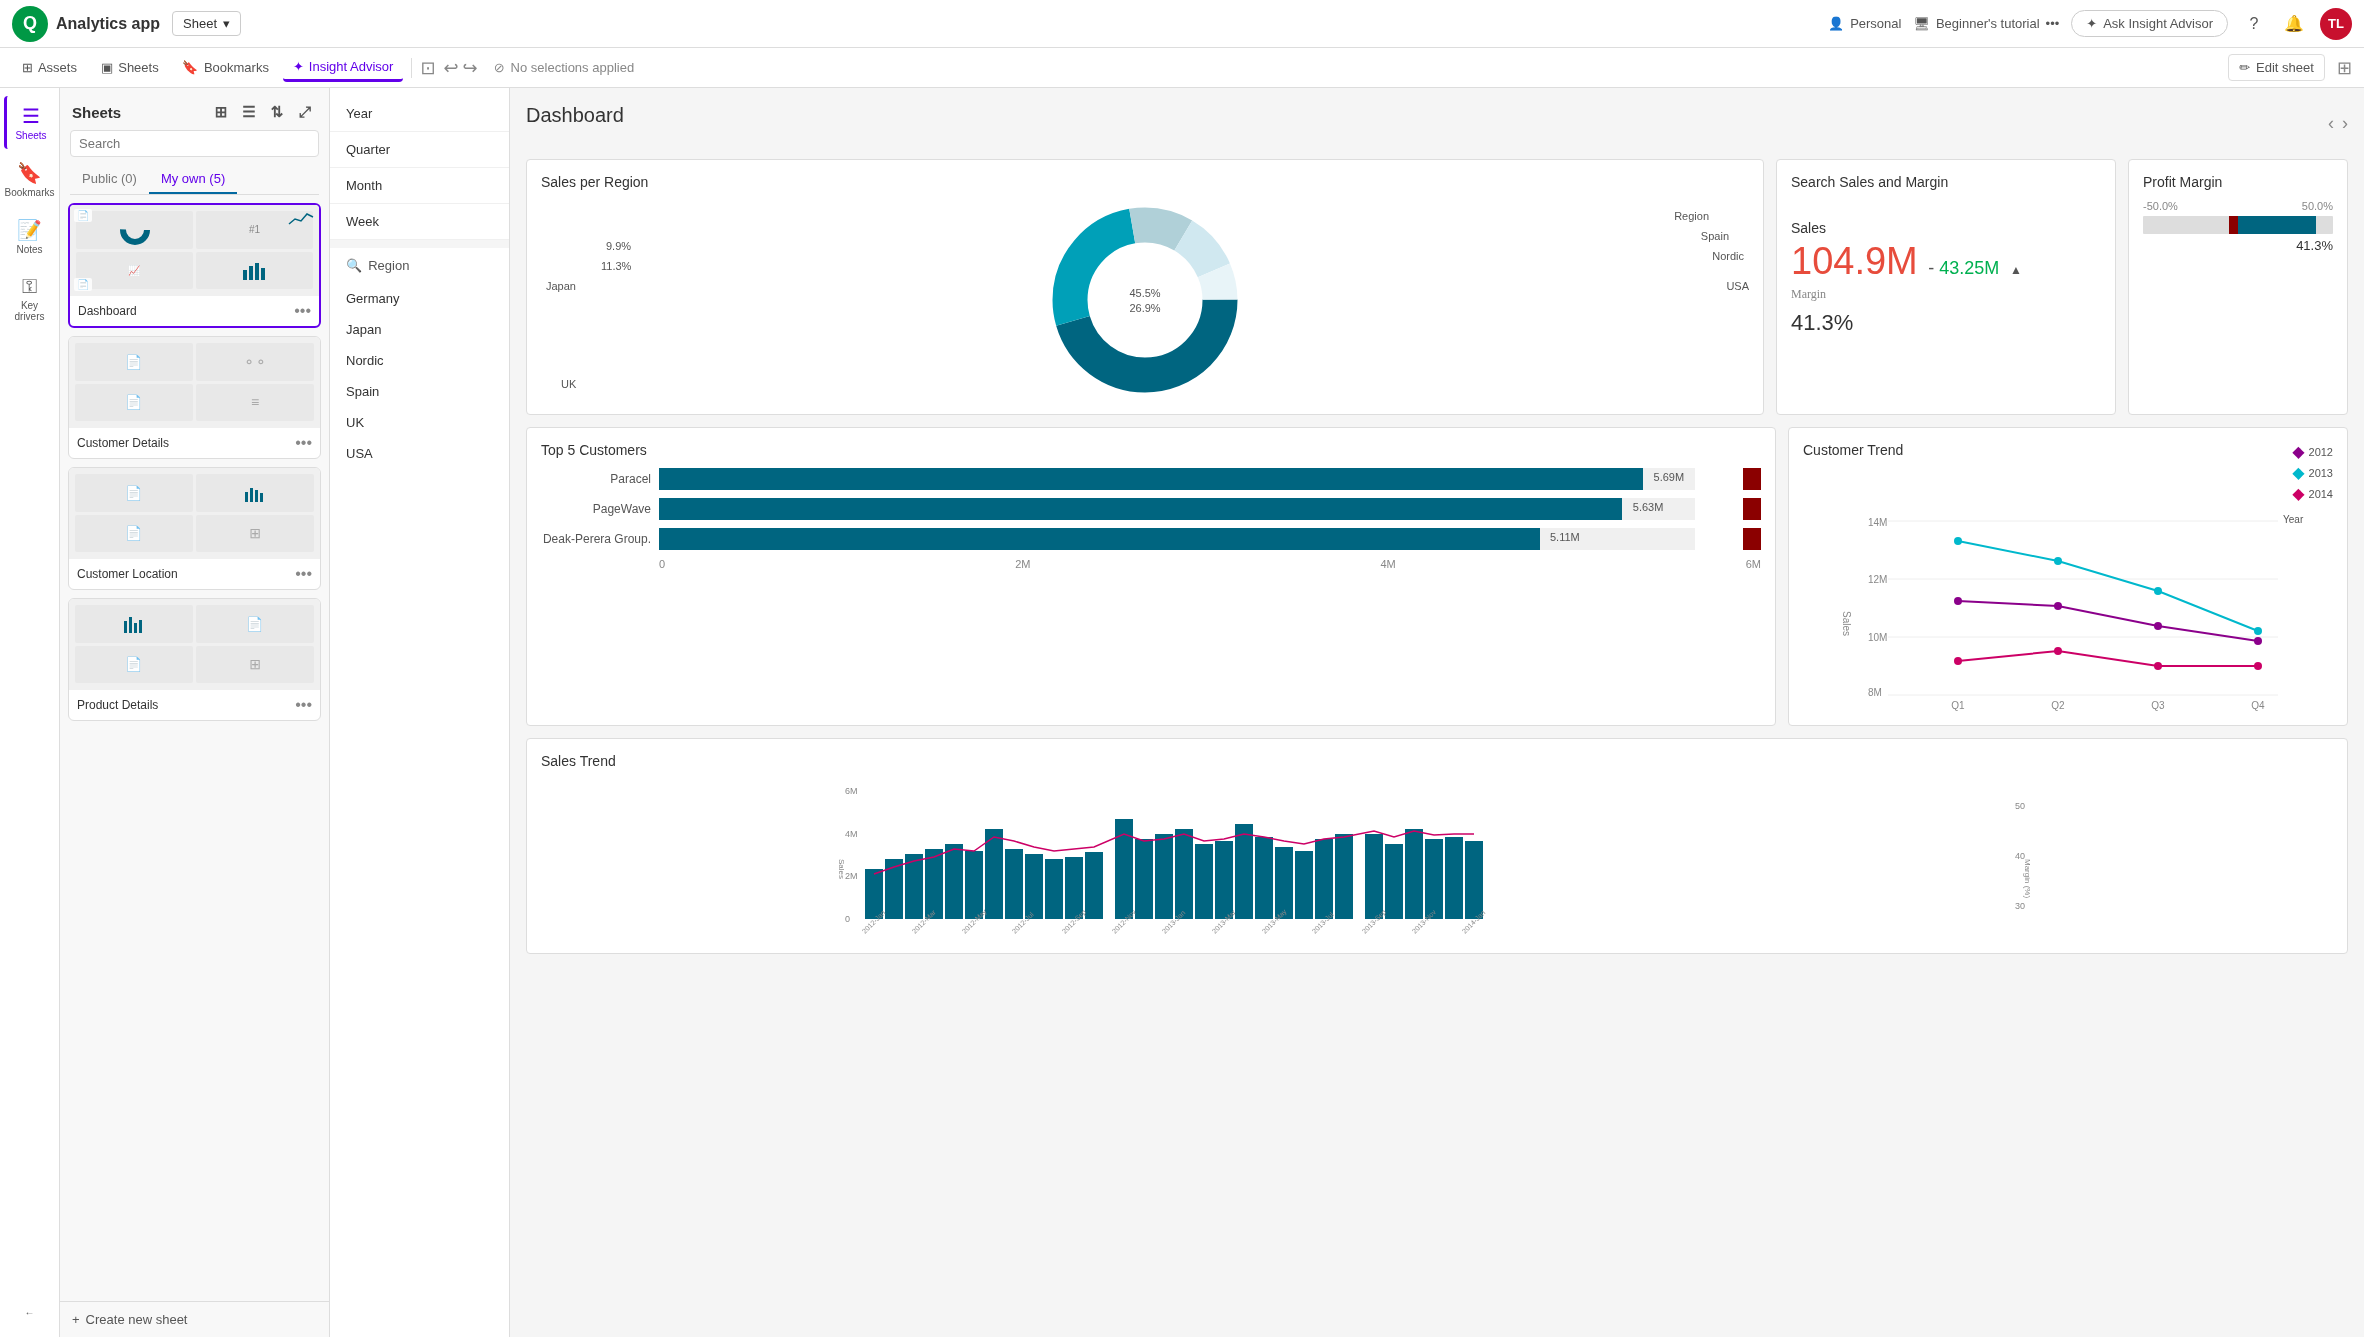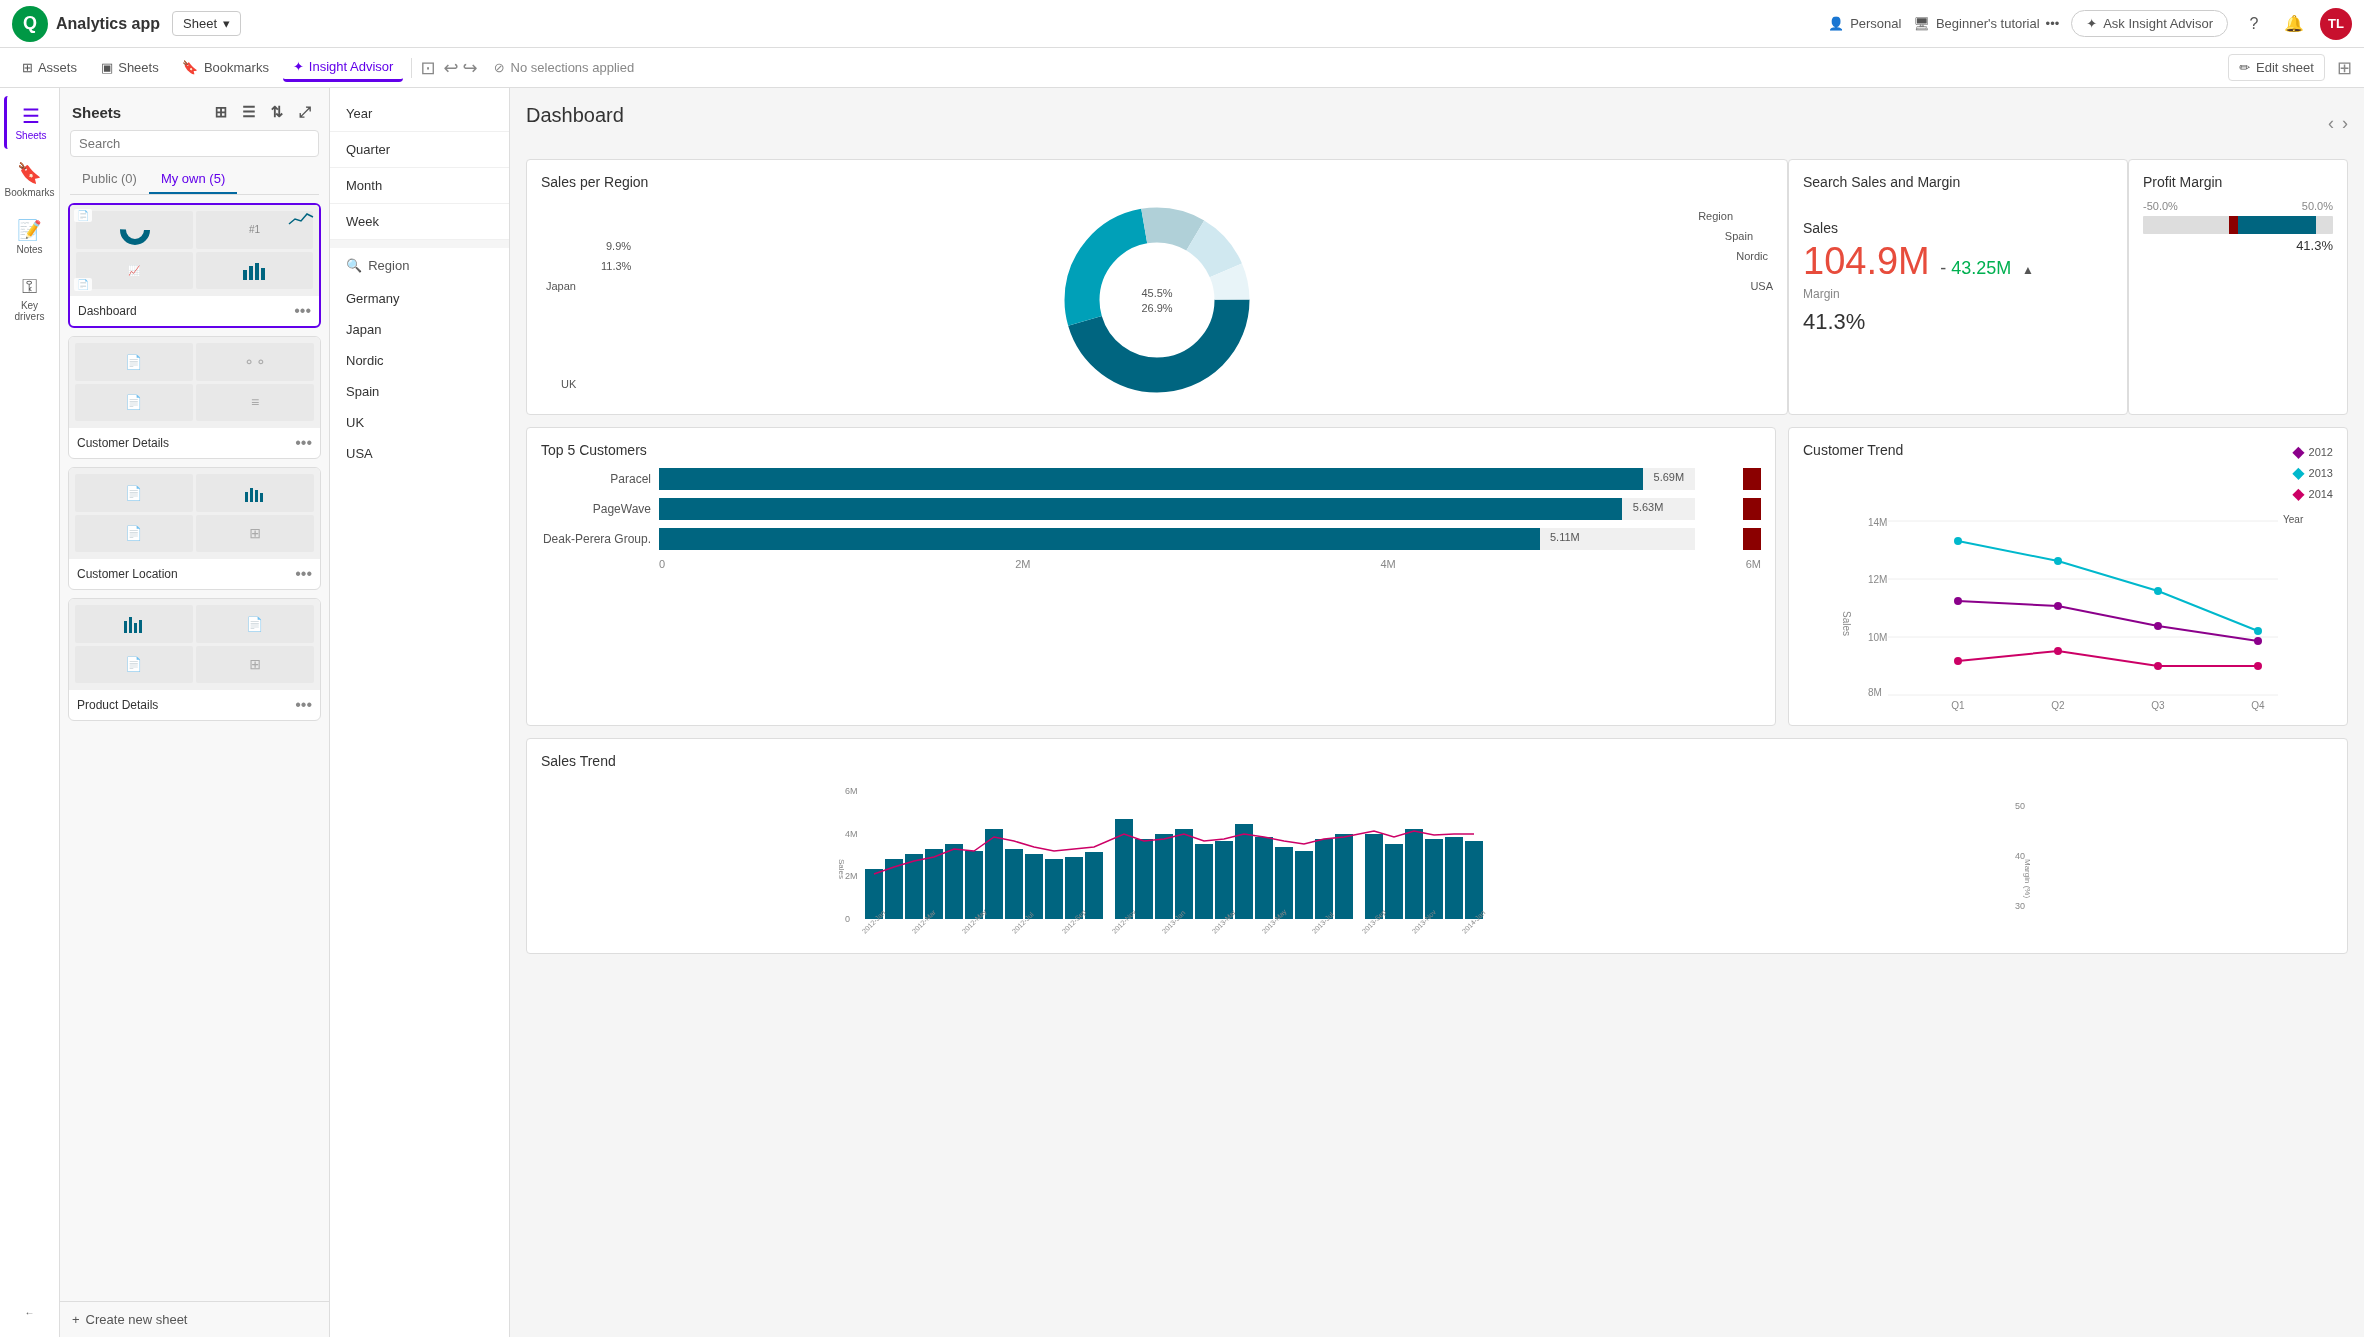--- a/index.html
+++ b/index.html
@@ -306,21 +306,21 @@
 
   <div class="content">
     <div style="display:flex;align-items:center;margin-bottom:16px;">
       <span class="content-title">Dashboard</span>
       <div style="margin-left:auto;display:flex;gap:8px;">
         <span style="cursor:pointer;font-size:18px;color:#888;">‹</span>
         <span style="cursor:pointer;font-size:18px;color:#888;">›</span>
       </div>
     </div>
 
-    <div style="display:grid;grid-template-columns:1fr 340px 220px;margin-bottom:12px;">
+    <div style="display:grid;grid-template-columns:1fr 340px 220px;gap:12px;margin-bottom:12px;">
 
       <div class="chart-card">
         <div class="chart-title">Sales per Region</div>
         <div style="position:relative;display:flex;align-items:center;justify-content:center;">
           <svg width="220" height="200" viewBox="0 0 220 200">
 
             <circle cx="110" cy="100" r="75" fill="none" stroke="#006580" stroke-width="35" stroke-dasharray="214 256" stroke-dashoffset="0"></circle>
 
             <circle cx="110" cy="100" r="75" fill="none" stroke="#00a0b8" stroke-width="35" stroke-dasharray="126 344" stroke-dashoffset="-214"></circle>
 
@@ -351,21 +351,21 @@
       <div class="chart-card">
         <div class="chart-title">Search Sales and Margin</div>
         <div style="padding-top:20px;">
           <div style="font-size:14px;font-weight:500;color:#333;">Sales</div>
           <div style="font-size:38px;font-weight:300;color:#e74c3c;margin:4px 0;">
             <span>104.9M</span>
             <span style="font-size:18px;color:#555;"> - </span>
             <span style="font-size:18px;color:#00b050;">43.25M</span>
             <span style="font-size:12px;color:#555;">▲</span>
           </div>
-          <div style="font-size:12px;color:#888;">Margin</div>
+          <div style="font-size:12px;color:#888;font-family:Liberation Serif, serif;">Margin</div>
           <div style="font-size:22px;font-weight:300;color:#333;margin-top:8px;">41.3%</div>
         </div>
       </div>
 
       <div class="chart-card">
         <div class="chart-title">Profit Margin</div>
         <div class="profit-bar-container">
           <div class="profit-bar-labels">
             <span>-50.0%</span>
             <span>50.0%</span>

